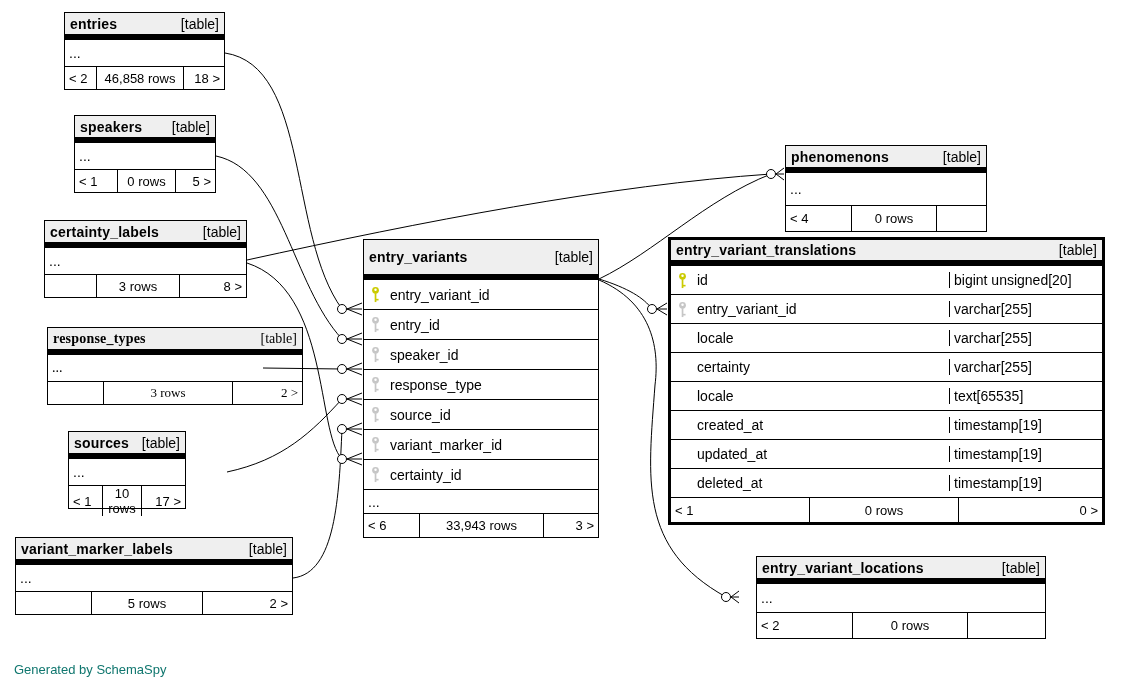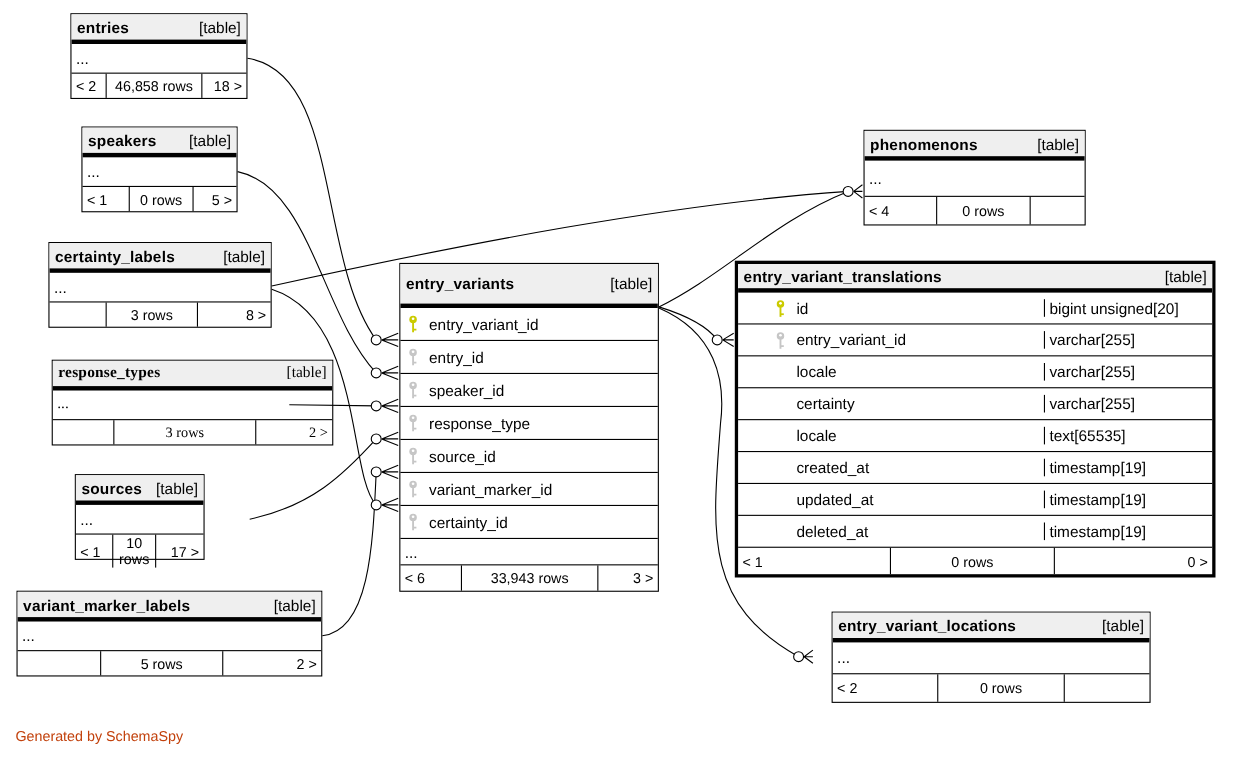--- a/index.html
+++ b/index.html
@@ -3,47 +3,47 @@
 <meta charset="utf-8">
 <style>
   html,body{margin:0;padding:0;background:#fff;}
   #canvas{
     position:relative;width:1121px;height:689px;background:#ffffff;overflow:hidden;
     font-family:"Liberation Sans",sans-serif;color:#000;
   }
   .tbl{position:absolute;background:#fff;border:1px solid #000;box-sizing:border-box;font-size:14px;}
   .tbl.thick{border-width:3px;}
   .hdr{display:flex;justify-content:space-between;align-items:center;
-       background:#efefef;border-bottom:4px solid #000000;box-sizing:border-box;
+       background:#efefef;border-bottom:6px solid #000000;box-sizing:border-box;
        padding:0 5px;height:27px;}
   .hdr .tname{font-weight:bold;letter-spacing:0.2px;}
   .hdr .ttag{font-weight:normal;margin-left:10px;}
   .dots{display:flex;align-items:center;border-bottom:1px solid #000;box-sizing:border-box;
         height:27px;padding-left:4px;}
   .frow{display:flex;align-items:center;border-bottom:1px solid #000;box-sizing:border-box;height:30px;}
   .fname{display:flex;align-items:center;flex:1;padding-left:6px;min-width:0;}
   .ftype{display:flex;align-items:center;width:153px;border-left:1px solid #000;
          box-sizing:border-box;padding-left:4px;}
   .keyic{width:12px;height:17px;margin-right:8px;flex:0 0 12px;}
   .keyspace{width:20px;flex:0 0 20px;}
   .ftr{display:grid;height:22px;align-items:center;font-size:13px;box-sizing:border-box;}
   .ftr .fl{padding-left:4px;text-align:left;}
   .ftr .fm{text-align:center;border-left:1px solid #000;height:100%;display:flex;align-items:center;justify-content:center;}
   .ftr .fr{text-align:right;border-left:1px solid #000;padding-right:4px;height:100%;display:flex;align-items:center;justify-content:flex-end;}
   .ev .hdr{height:40px;}
   .ev .dots{height:24px;}
   .ev .ftr{height:23px;}
   .tr .hdr{height:26px;}
-  .tr .frow{height:29px;padding-left:27px;}
+  .tr .frow{height:29px;}
   .tr .ftr{height:24px;}
   .wide-body .dots{height:33px;}
   .loc .dots{height:29px;}
   .loc .ftr{height:25px;}
   #rels{position:absolute;left:0;top:0;z-index:5;pointer-events:none;}
-  #credit{position:absolute;left:14px;top:662px;font-size:13px;color:#c2410c;}
+  #credit{position:absolute;left:14px;top:662px;font-size:13px;color:#0f766e;}
 </style>
 </head>
 <body>
 
 <div id="canvas">
 
   <div class="tbl" style="left:64px;top:12px;width:161px;">
     <div class="hdr">
       <span class="tname">entries</span>
       <span class="ttag">[table]</span>
@@ -204,21 +204,21 @@
         </span>
     </div>
     <div class="dots">...</div>
     <div class="ftr" style="grid-template-columns:55px 1fr 55px;">
       <span class="fl">&lt; 6</span>
       <span class="fm">33,943 rows</span>
       <span class="fr">3 &gt;</span>
     </div>
   </div>
 
-  <div class="tbl wide-body" style="left:785px;top:118px;width:202px;">
+  <div class="tbl wide-body" style="left:785px;top:145px;width:202px;">
     <div class="hdr">
       <span class="tname">phenomenons</span>
       <span class="ttag">[table]</span>
     </div>
     <div class="dots">...</div>
     <div class="ftr" style="grid-template-columns:65px 1fr 50px;height:25px;">
       <span class="fl">&lt; 4</span>
       <span class="fm">0 rows</span>
       <span class="fr"></span>
     </div>

